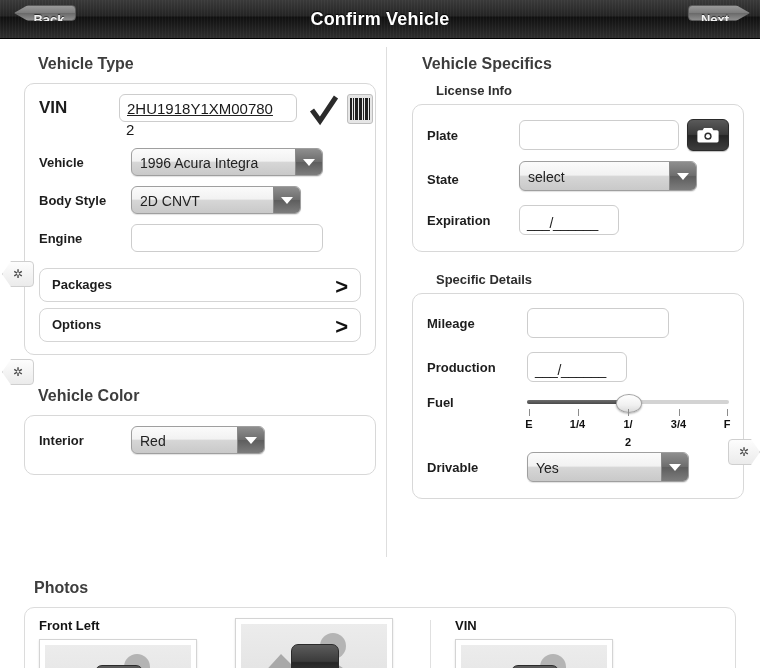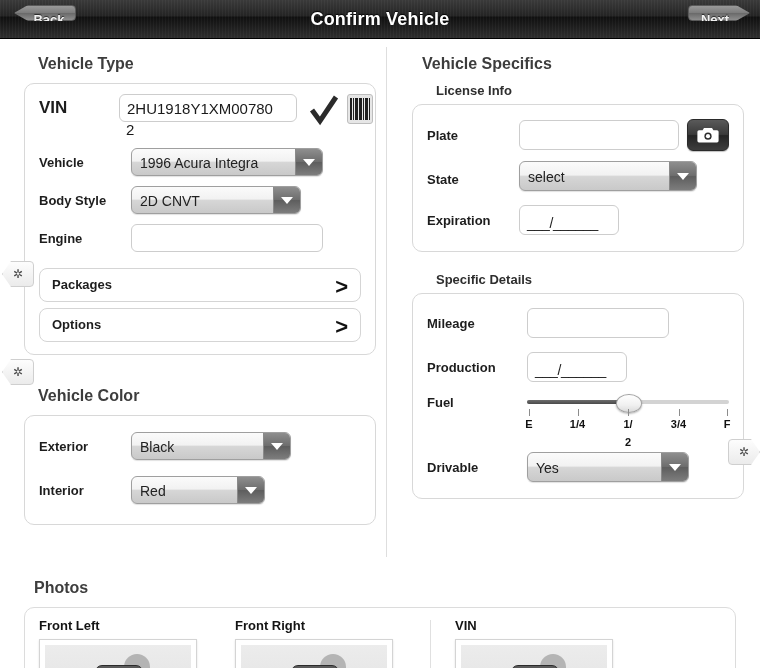--- a/index.html
+++ b/index.html
@@ -141,21 +141,21 @@
     color: #1a1a1a;
     padding: 0 7px;
     box-sizing: border-box;
     overflow: hidden;
     white-space: nowrap;
   }
   .textinput.vin {
     width: 178px;
     font-size: 15px;
   }
-  .vin-wrap { position: relative; width: 178px; }
+  .vin-wrap { position: relative; width: 178px; text-decoration: underline; }
   .vin-overflow {
     position: absolute;
     left: 7px; top: 28px;
     font-size: 15px;
     color: #1a1a1a;
     line-height: 16px;
   }
 
   
   .select {
@@ -458,27 +458,20 @@
       <div class="disclosure" style="margin-bottom:0">
         <span class="dlabel">Options</span>
         <span class="chev">&gt;</span>
       </div>
 
     </div>
 
     <h2 class="section" style="margin-top:32px">Vehicle Color</h2>
 
     <div class="panel">
-      <div class="row" style="margin-top:6px; margin-bottom:16px">
-        <div class="flabel w92">Exterior</div>
-        <div class="select" style="width:160px">
-          <span class="sel-val">Black</span>
-          <span class="sel-arrow"></span>
-        </div>
-      </div>
       <div class="row" style="margin-bottom:8px">
         <div class="flabel w92">Interior</div>
         <div class="select" style="width:134px">
           <span class="sel-val">Red</span>
           <span class="sel-arrow"></span>
         </div>
       </div>
     </div>
 
   </div>
@@ -582,21 +575,20 @@
               <path d="M0 74 L40 30 L72 62 L96 40 L146 74 Z" fill="#a9a9a9"></path>
             </svg>
           </div>
           <div class="photo-cam">
             
           </div>
         </div>
       </div>
 
       <div class="photo-item">
-        <div class="photo-label">Front Right</div>
         <div class="photo-frame">
           <div class="photo-inner">
             <svg width="100%" height="100%" viewBox="0 0 146 74" preserveAspectRatio="none">
               <circle cx="92" cy="22" r="13" fill="#b4b4b4"></circle>
               <path d="M0 74 L40 30 L72 62 L96 40 L146 74 Z" fill="#a9a9a9"></path>
             </svg>
           </div>
           <div class="photo-cam">
             
           </div>

